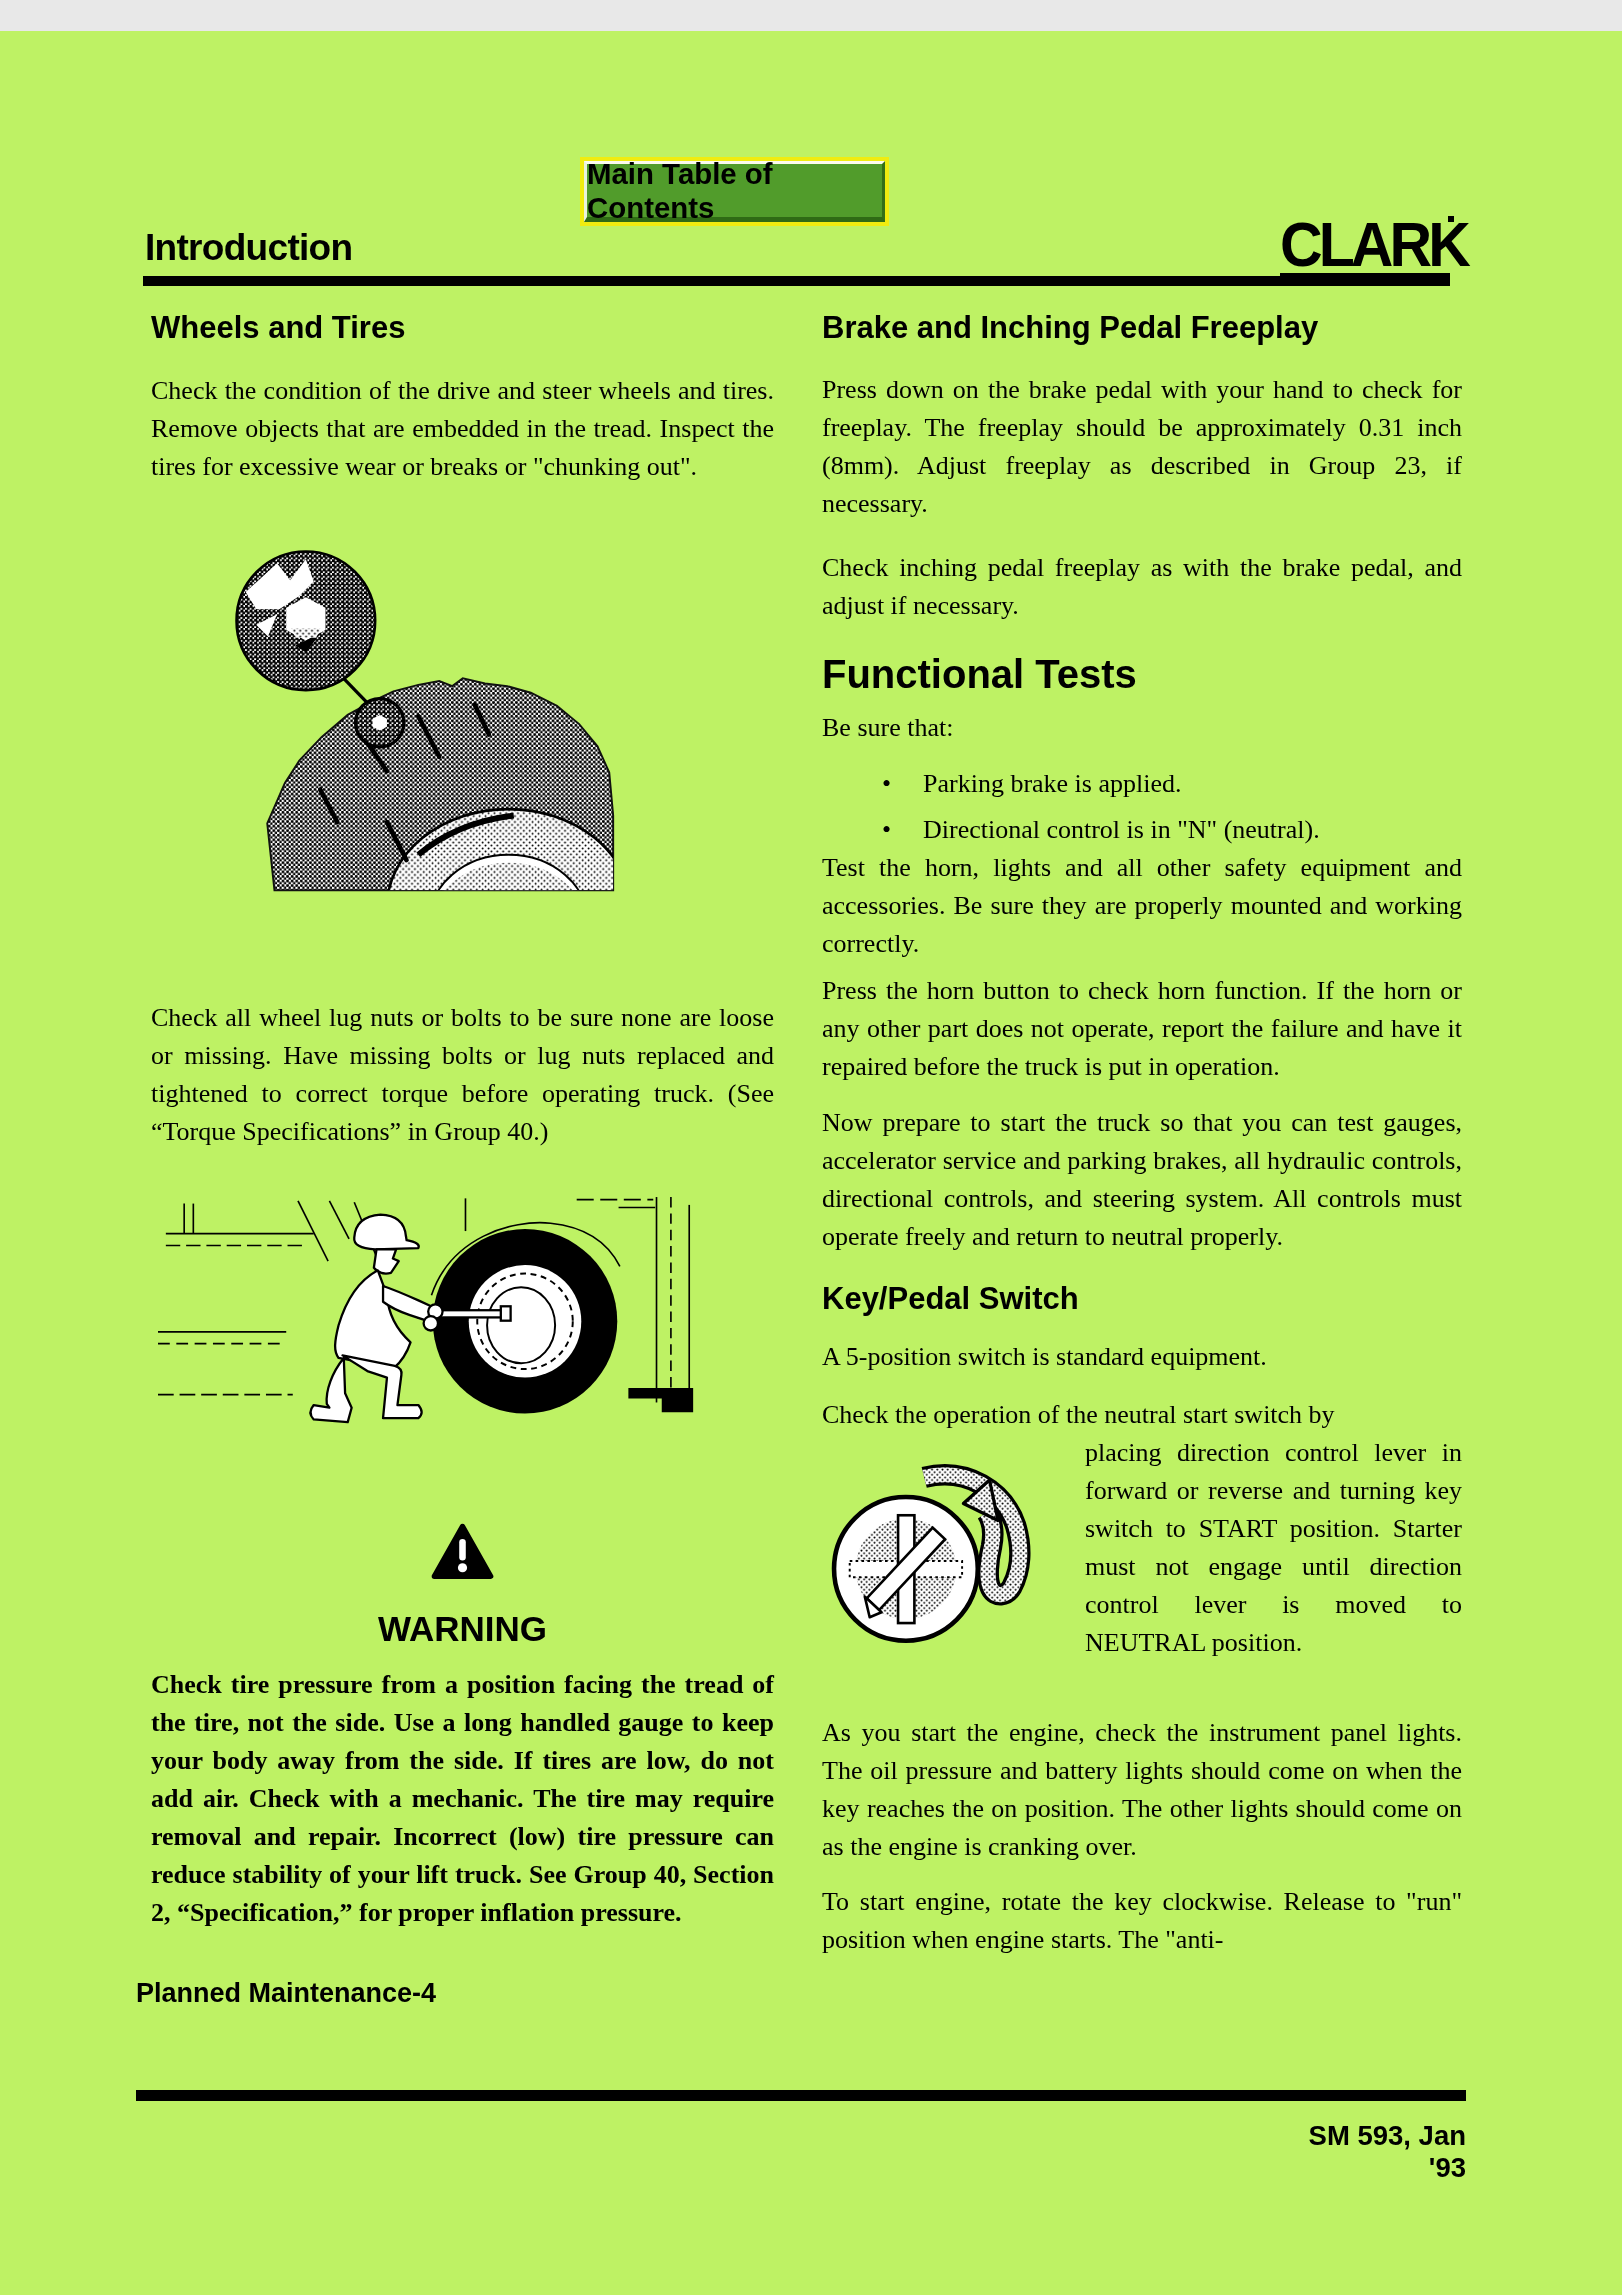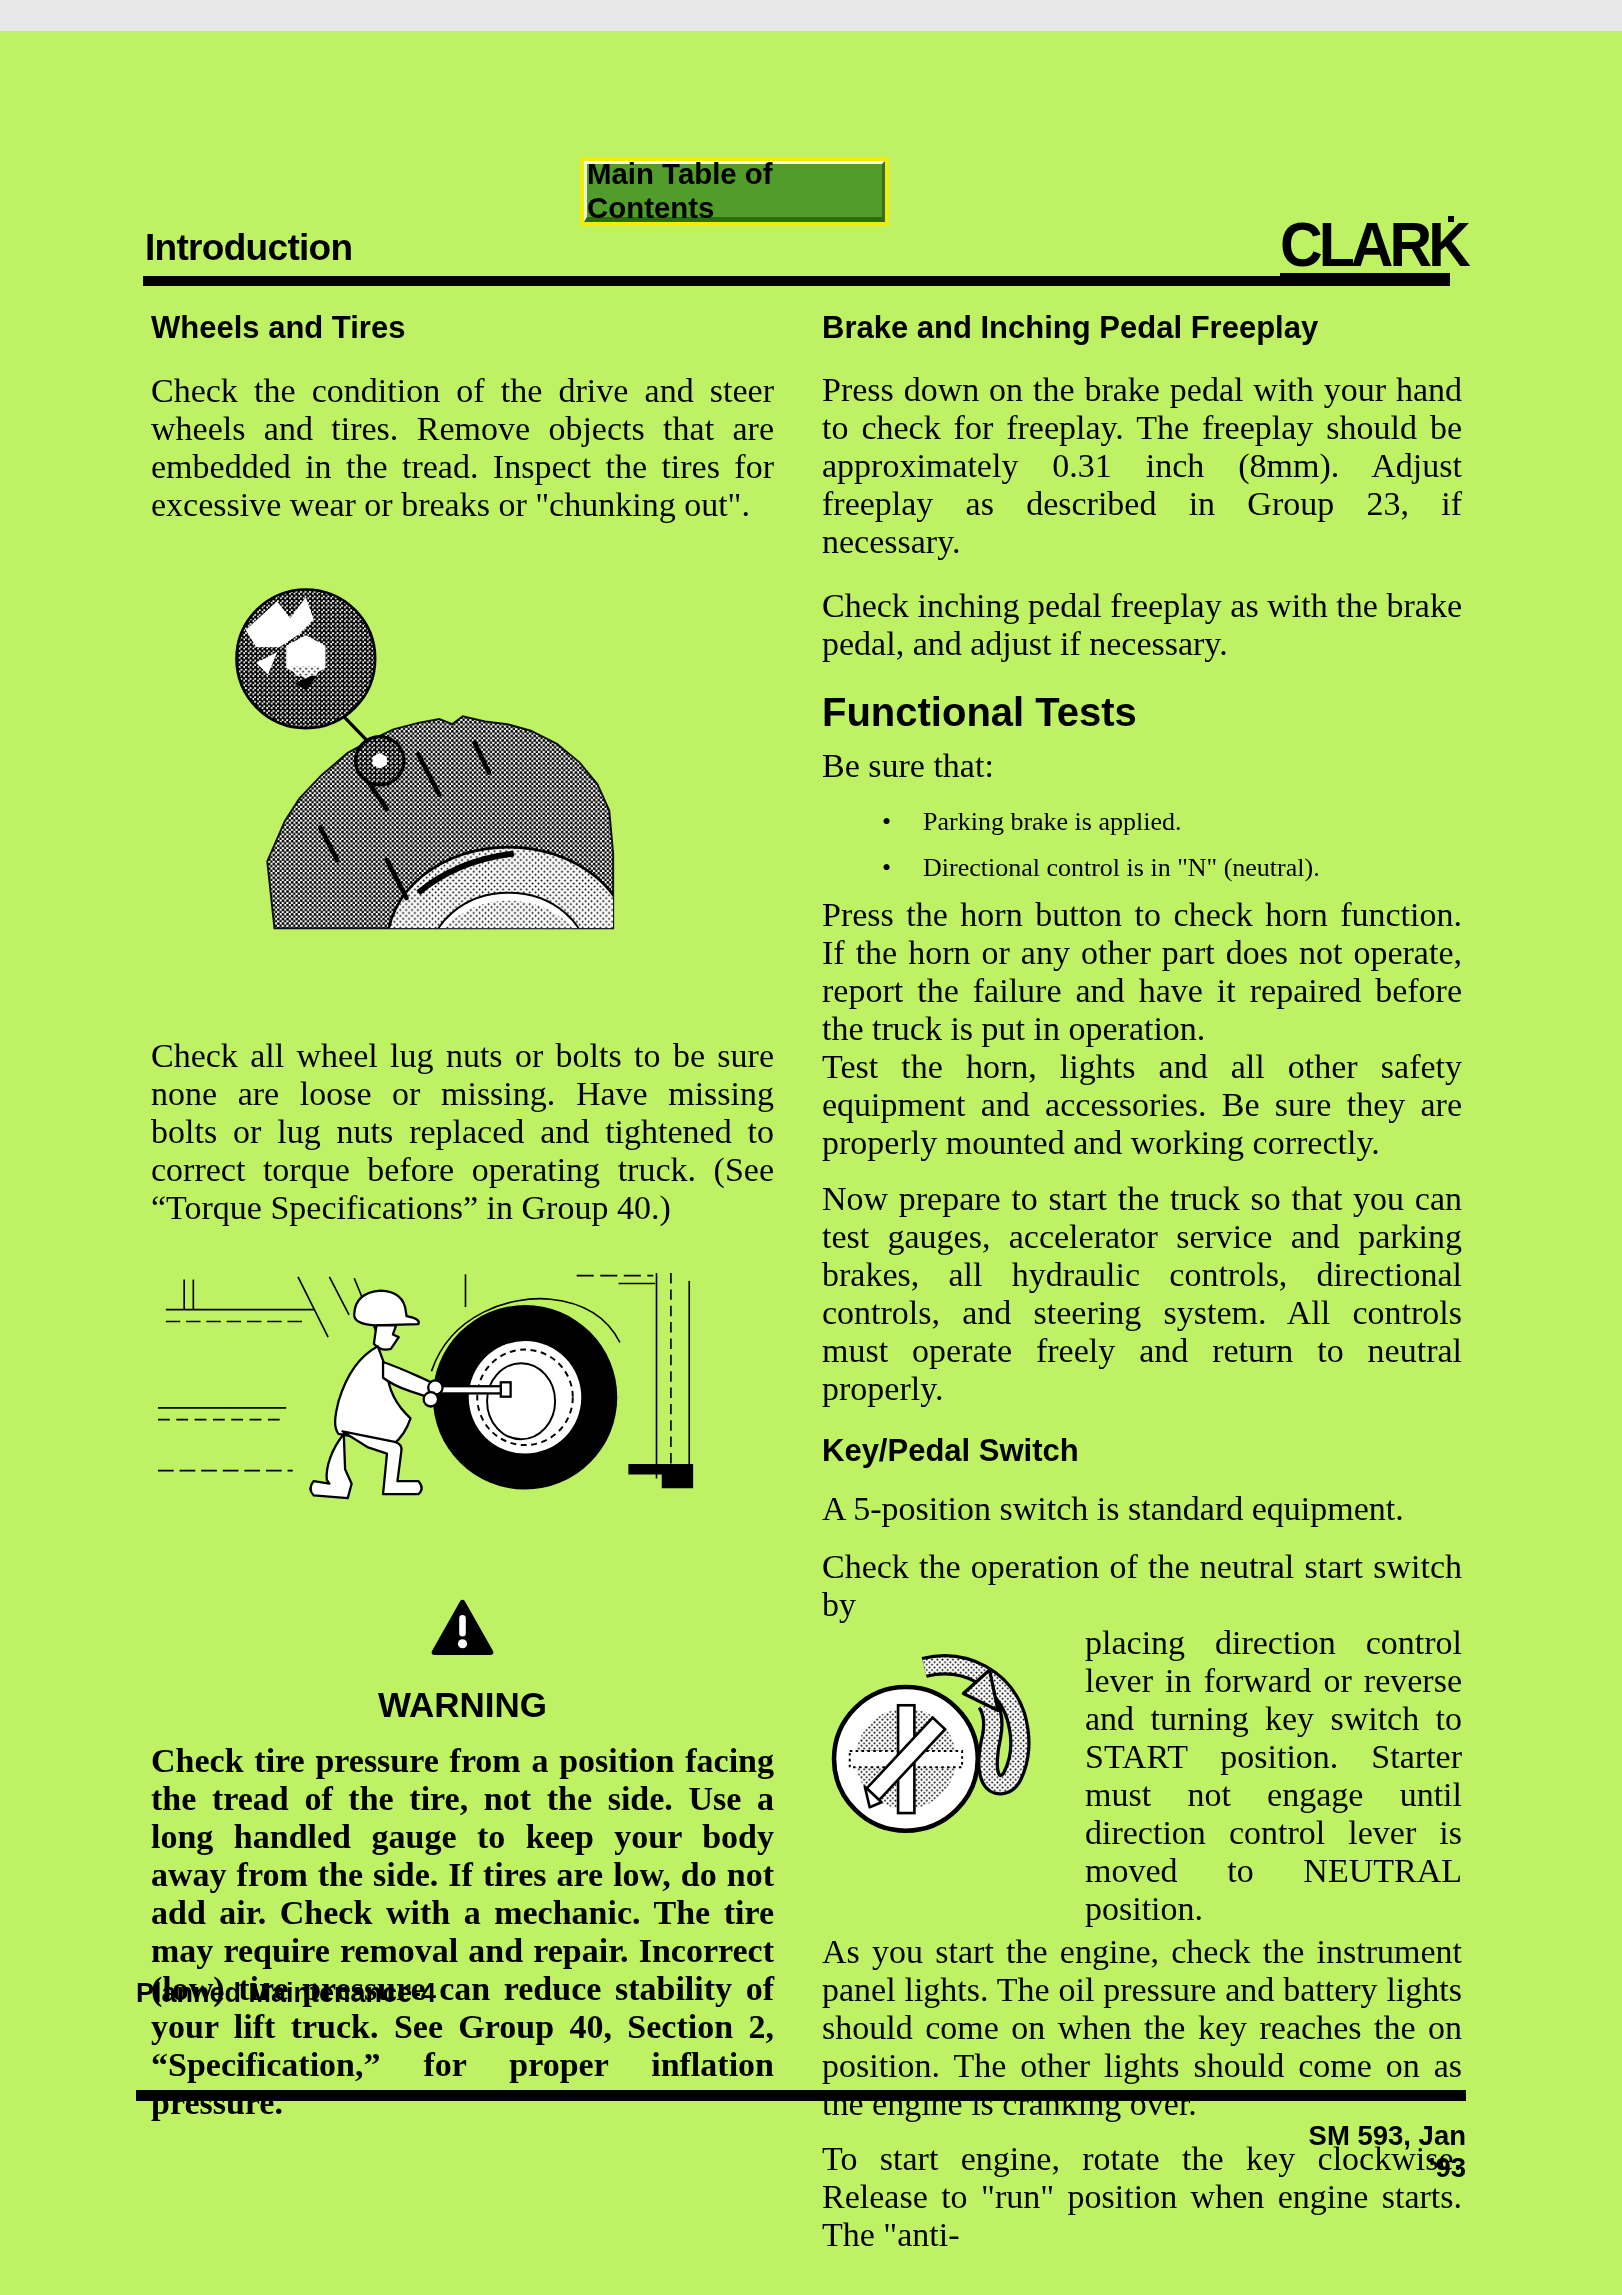--- a/index.html
+++ b/index.html
@@ -19,21 +19,21 @@
                transform:scale(1.0,1.08);transform-origin:left top;}
   #clark .tm{position:absolute;right:-2.6px;top:-1.3px;width:5.9px;height:5.9px;background:#000;}
   #clark .bar{width:170px;height:9.8px;background:#000;margin-top:5.9px;}
   #head-rule{position:absolute;left:143px;top:245px;width:1307px;height:9.8px;background:#000;}
   
   .col{position:absolute;top:275px;}
   #col-left{left:151px;width:623px;}
   #col-right{left:822px;width:640px;}
   .h2{font-family:"Liberation Sans",sans-serif;font-weight:bold;font-size:31px;line-height:35px;margin:0;}
   .h1{font-family:"Liberation Sans",sans-serif;font-weight:bold;font-size:40px;line-height:46px;margin:0;}
-  .p{font-size:34px;line-height:38px;text-align:justify;margin:0;}
+  .p{font-size:26px;line-height:38px;text-align:justify;margin:0;}
   .p.bold{font-weight:bold;}
   .bullet-row{display:flex;margin:0;padding-left:60px;font-size:26px;line-height:38px;}
   .bullet-row .dot{width:41px;}
   
   #warn-head{display:flex;align-items:center;justify-content:center;gap:27.5px;}
   #warn-label{font-family:"Liberation Sans",sans-serif;font-weight:bold;font-size:35px;}
   
   #key-float{float:left;width:263px;height:275px;}
   #key-float svg{margin:29px 39px 0 3.9px;display:block;}
   .clear{clear:both;}
@@ -203,23 +203,23 @@
 
     <div class="bullet-row" style="margin-top:18.3px;">
       <span class="dot">•</span>
       <span>Parking brake is applied.</span>
     </div>
     <div class="bullet-row" style="margin-top:7.9px;">
       <span class="dot">•</span>
       <span>Directional control is in "N" (neutral).</span>
     </div>
 
+    <p class="p" style="margin-top:0;">Test the horn, lights and all other safety equipment and accessories. Be sure they are properly mounted and working correctly.</p>
+
     <p class="p" style="margin-top:9.2px;">Press the horn button to check horn function.  If the horn or any other part does not operate, report the failure and have it repaired before the truck is put in operation.</p>
-
-    <p class="p" style="margin-top:0;">Test the horn, lights and all other safety equipment and accessories. Be sure they are properly mounted and working correctly.</p>
 
     <p class="p" style="margin-top:18.3px;">Now prepare  to start the truck so that you can test gauges, accelerator service and parking brakes, all hydraulic controls, directional controls, and steering system.  All controls must operate freely and return to neutral properly.</p>
 
     <h2 class="h2" style="margin-top:25px;">Key/Pedal Switch</h2>
 
     <p class="p" style="margin-top:22px;">A 5-position switch is standard equipment.</p>
 
     <p class="p" style="margin-top:19.6px;">Check the operation of the neutral start switch by</p>
 
     <div>

